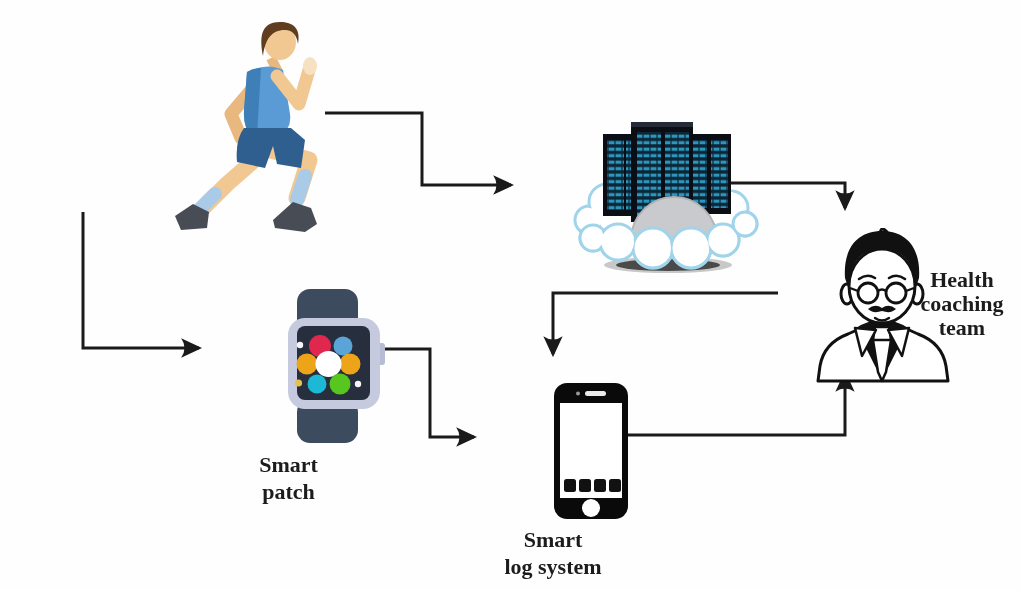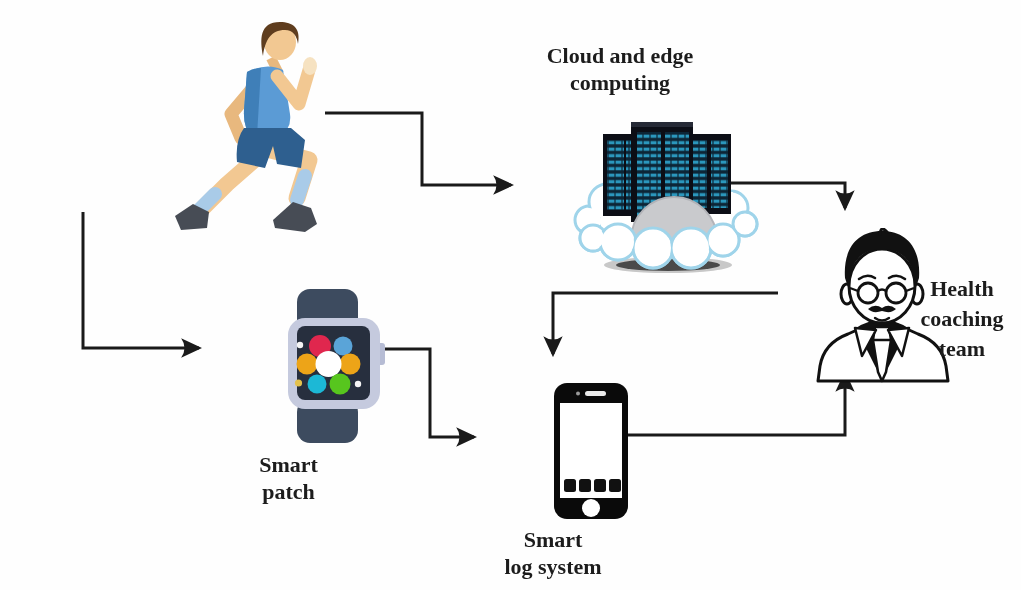--- a/index.html
+++ b/index.html
@@ -12,21 +12,21 @@
   .node-icon svg{display:block;width:100%;height:100%;}
   .dlabel{
     position:absolute;z-index:3;text-align:center;font-weight:bold;
     color:#1c1c1c;white-space:pre-line;font-size:22px;line-height:27px;
     letter-spacing:0px;
   }
   .lbl-iot{left:0px;top:112px;width:178px;}
   .lbl-cloud{left:513px;top:42px;width:214px;}
   .lbl-patch{left:236px;top:451px;width:105px;}
   .lbl-log{left:464px;top:526px;width:178px;}
-  .lbl-health{left:906px;top:274px;width:112px;line-height:30px;}
+  .lbl-health{left:906px;top:268px;width:112px;line-height:24px;}
   .icon-runner{left:131px;top:2px;width:180px;height:218px;}
   .icon-cloud{left:533px;top:104px;width:187px;height:153px;}
   .icon-watch{left:246px;top:271px;width:100px;height:158px;}
   .icon-phone{left:513px;top:366px;width:76px;height:138px;}
   .icon-doctor{left:772px;top:212px;width:142px;height:155px;}
 </style>
 </head>
 <body>
 
 <div class="canvas">
@@ -207,22 +207,20 @@
       <circle cx="84" cy="65" r="10" fill="none" stroke="#111111" stroke-width="2.8"></circle>
       <path d="M66,63 Q70,60 74,63" fill="none" stroke="#111111" stroke-width="2.4"></path>
       <path d="M46,63 L38,60 M94,63 L102,60" stroke="#111111" stroke-width="2.4"></path>
 
       <path d="M70,80 Q63,75 56,81 Q61,86 70,83 Q79,86 84,81 Q77,75 70,80 Z" fill="#111111"></path>
 
       <path d="M63,90 Q70,95 77,90" fill="none" stroke="#111111" stroke-width="2.4" stroke-linecap="round"></path>
     </svg>
   </figure>
 
-  <div class="dlabel lbl-cloud">Cloud and edge
-computing</div>
   <div class="dlabel lbl-patch">Smart
 patch</div>
   <div class="dlabel lbl-log">Smart
 log system</div>
   <div class="dlabel lbl-health">Health
 coaching
 team</div>
 
 </div>
 

